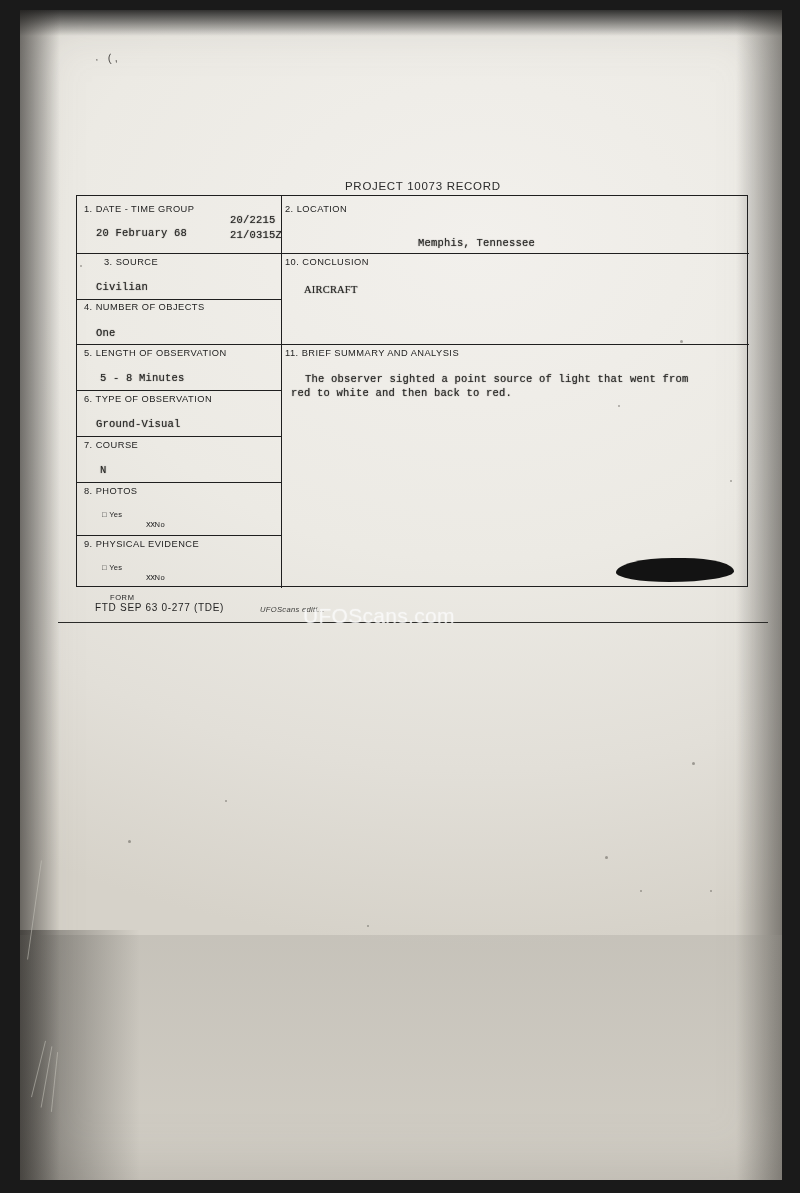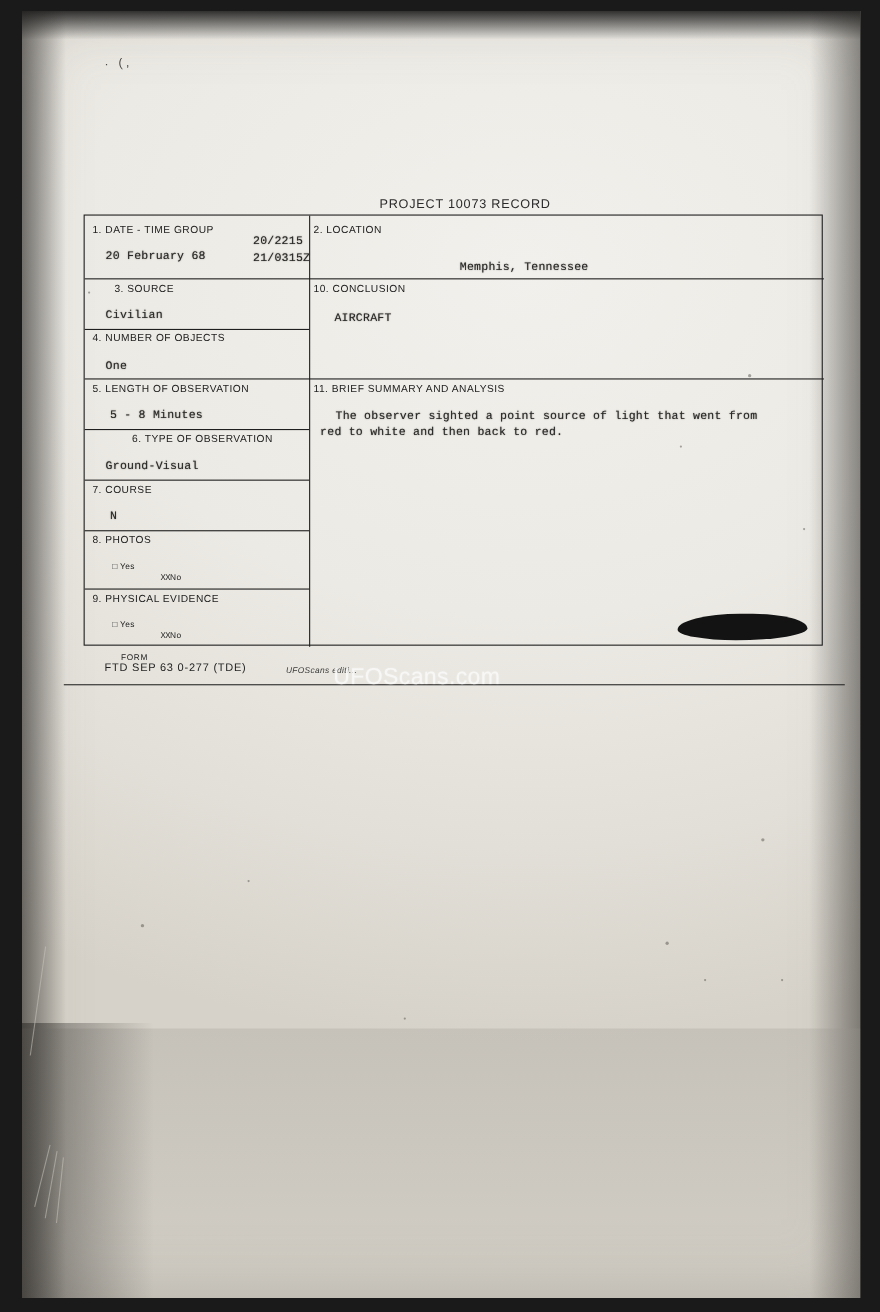--- a/index.html
+++ b/index.html
@@ -295,21 +295,21 @@
       <span>NUMBER OF OBJECTS</span>
     </div>
     <div class="typed blur" style="left:76px; top:317px;">One</div>
 
     <div class="cell-label" style="left:64px; top:338px;">
       <span>5.</span>
       <span>LENGTH OF OBSERVATION</span>
     </div>
     <div class="typed blur" style="left:80px; top:362px;">5 - 8 Minutes</div>
 
-    <div class="cell-label" style="left:64px; top:384px;margin-left:36px;">
+    <div class="cell-label" style="left:64px; top:384px;">
       <span>6.</span>
       <span>TYPE OF OBSERVATION</span>
     </div>
     <div class="typed blur" style="left:76px; top:408px;">Ground-Visual</div>
 
     <div class="cell-label" style="left:64px; top:430px;">
       <span>7.</span>
       <span>COURSE</span>
     </div>
     <div class="typed blur" style="left:80px; top:454px;">N</div>
@@ -341,21 +341,21 @@
     <div class="cell-label" style="left:265px; top:194px;">
       <span>2.</span>
       <span>LOCATION</span>
     </div>
     <div class="typed blur" style="left:398px; top:227px;text-align:center;">Memphis, Tennessee</div>
 
     <div class="cell-label" style="left:265px; top:247px;">
       <span>10.</span>
       <span>CONCLUSION</span>
     </div>
-    <div class="typed blur" style="left:284px; top:274px;">AIRCRAFT</div>
+    <div class="typed blur" style="left:284px; top:274px;font-family:Liberation Serif, serif;">AIRCRAFT</div>
 
     <div class="cell-label" style="left:265px; top:338px;">
       <span>11.</span>
       <span>BRIEF SUMMARY AND ANALYSIS</span>
     </div>
     <div class="typed blur" style="left:285px; top:363px;">The observer sighted a point source of light that went from</div>
     <div class="typed blur" style="left:271px; top:377px;">red to white and then back to red.</div>
 
     <div class="redaction"></div>
 

